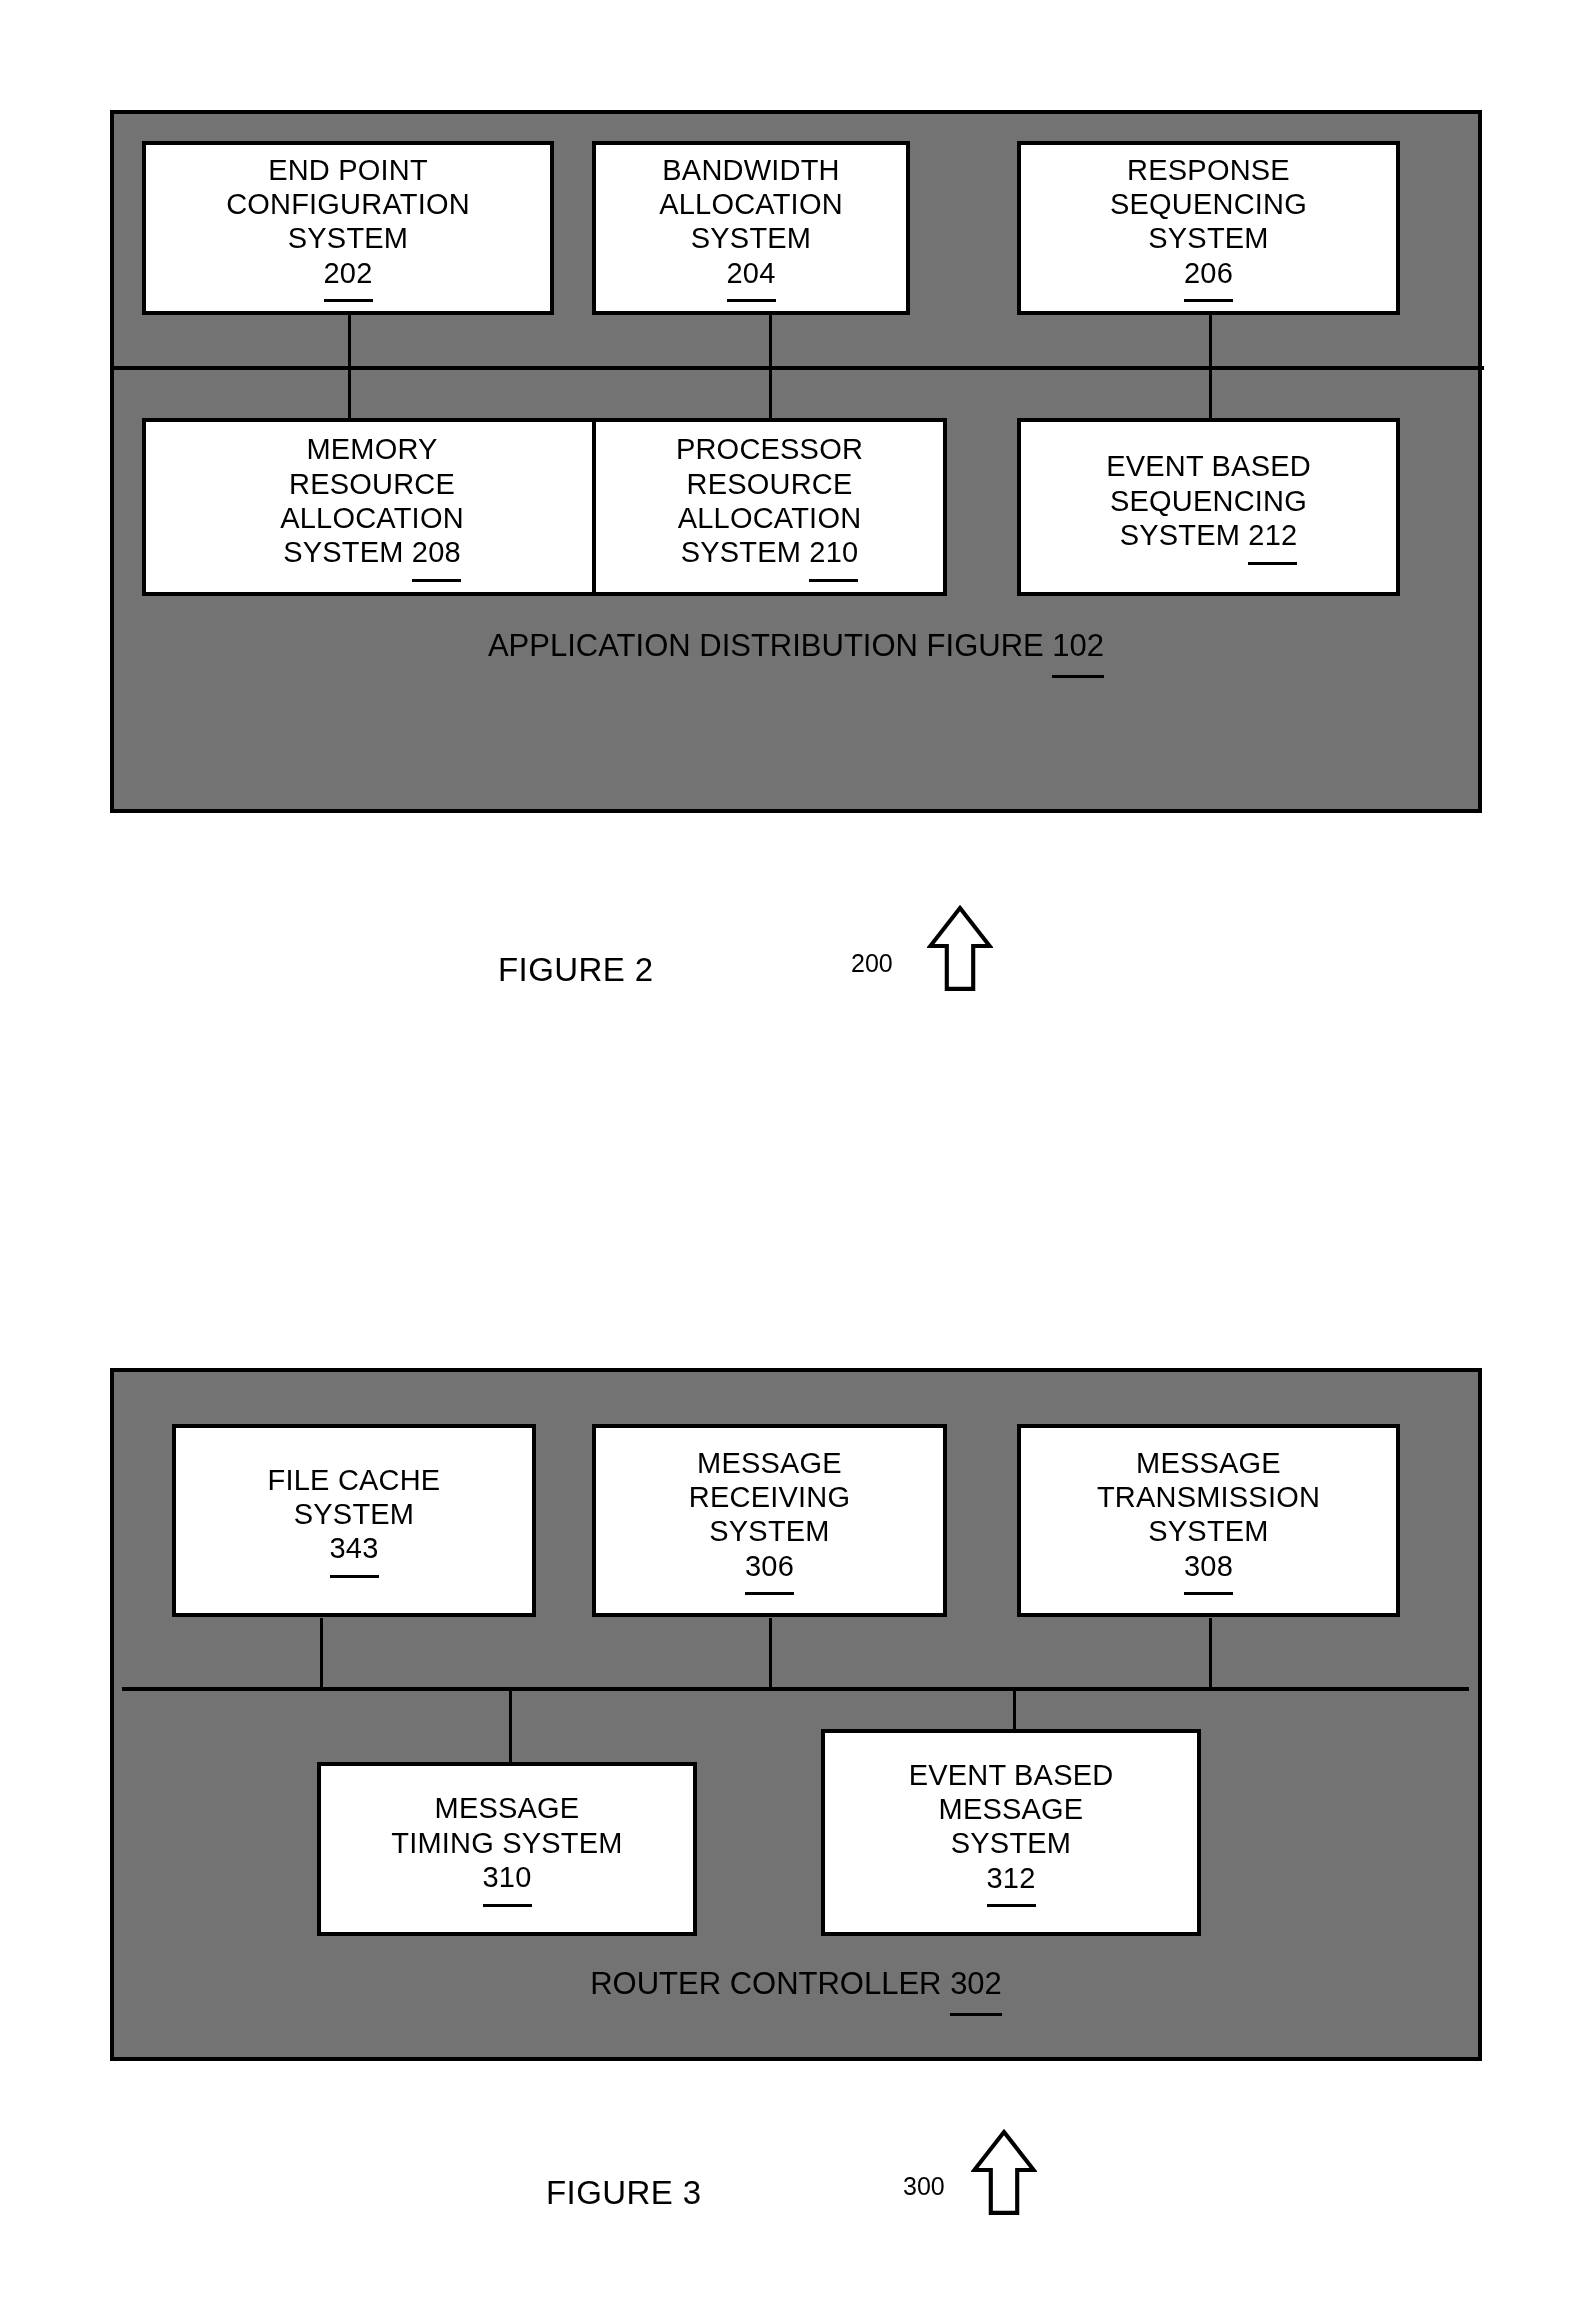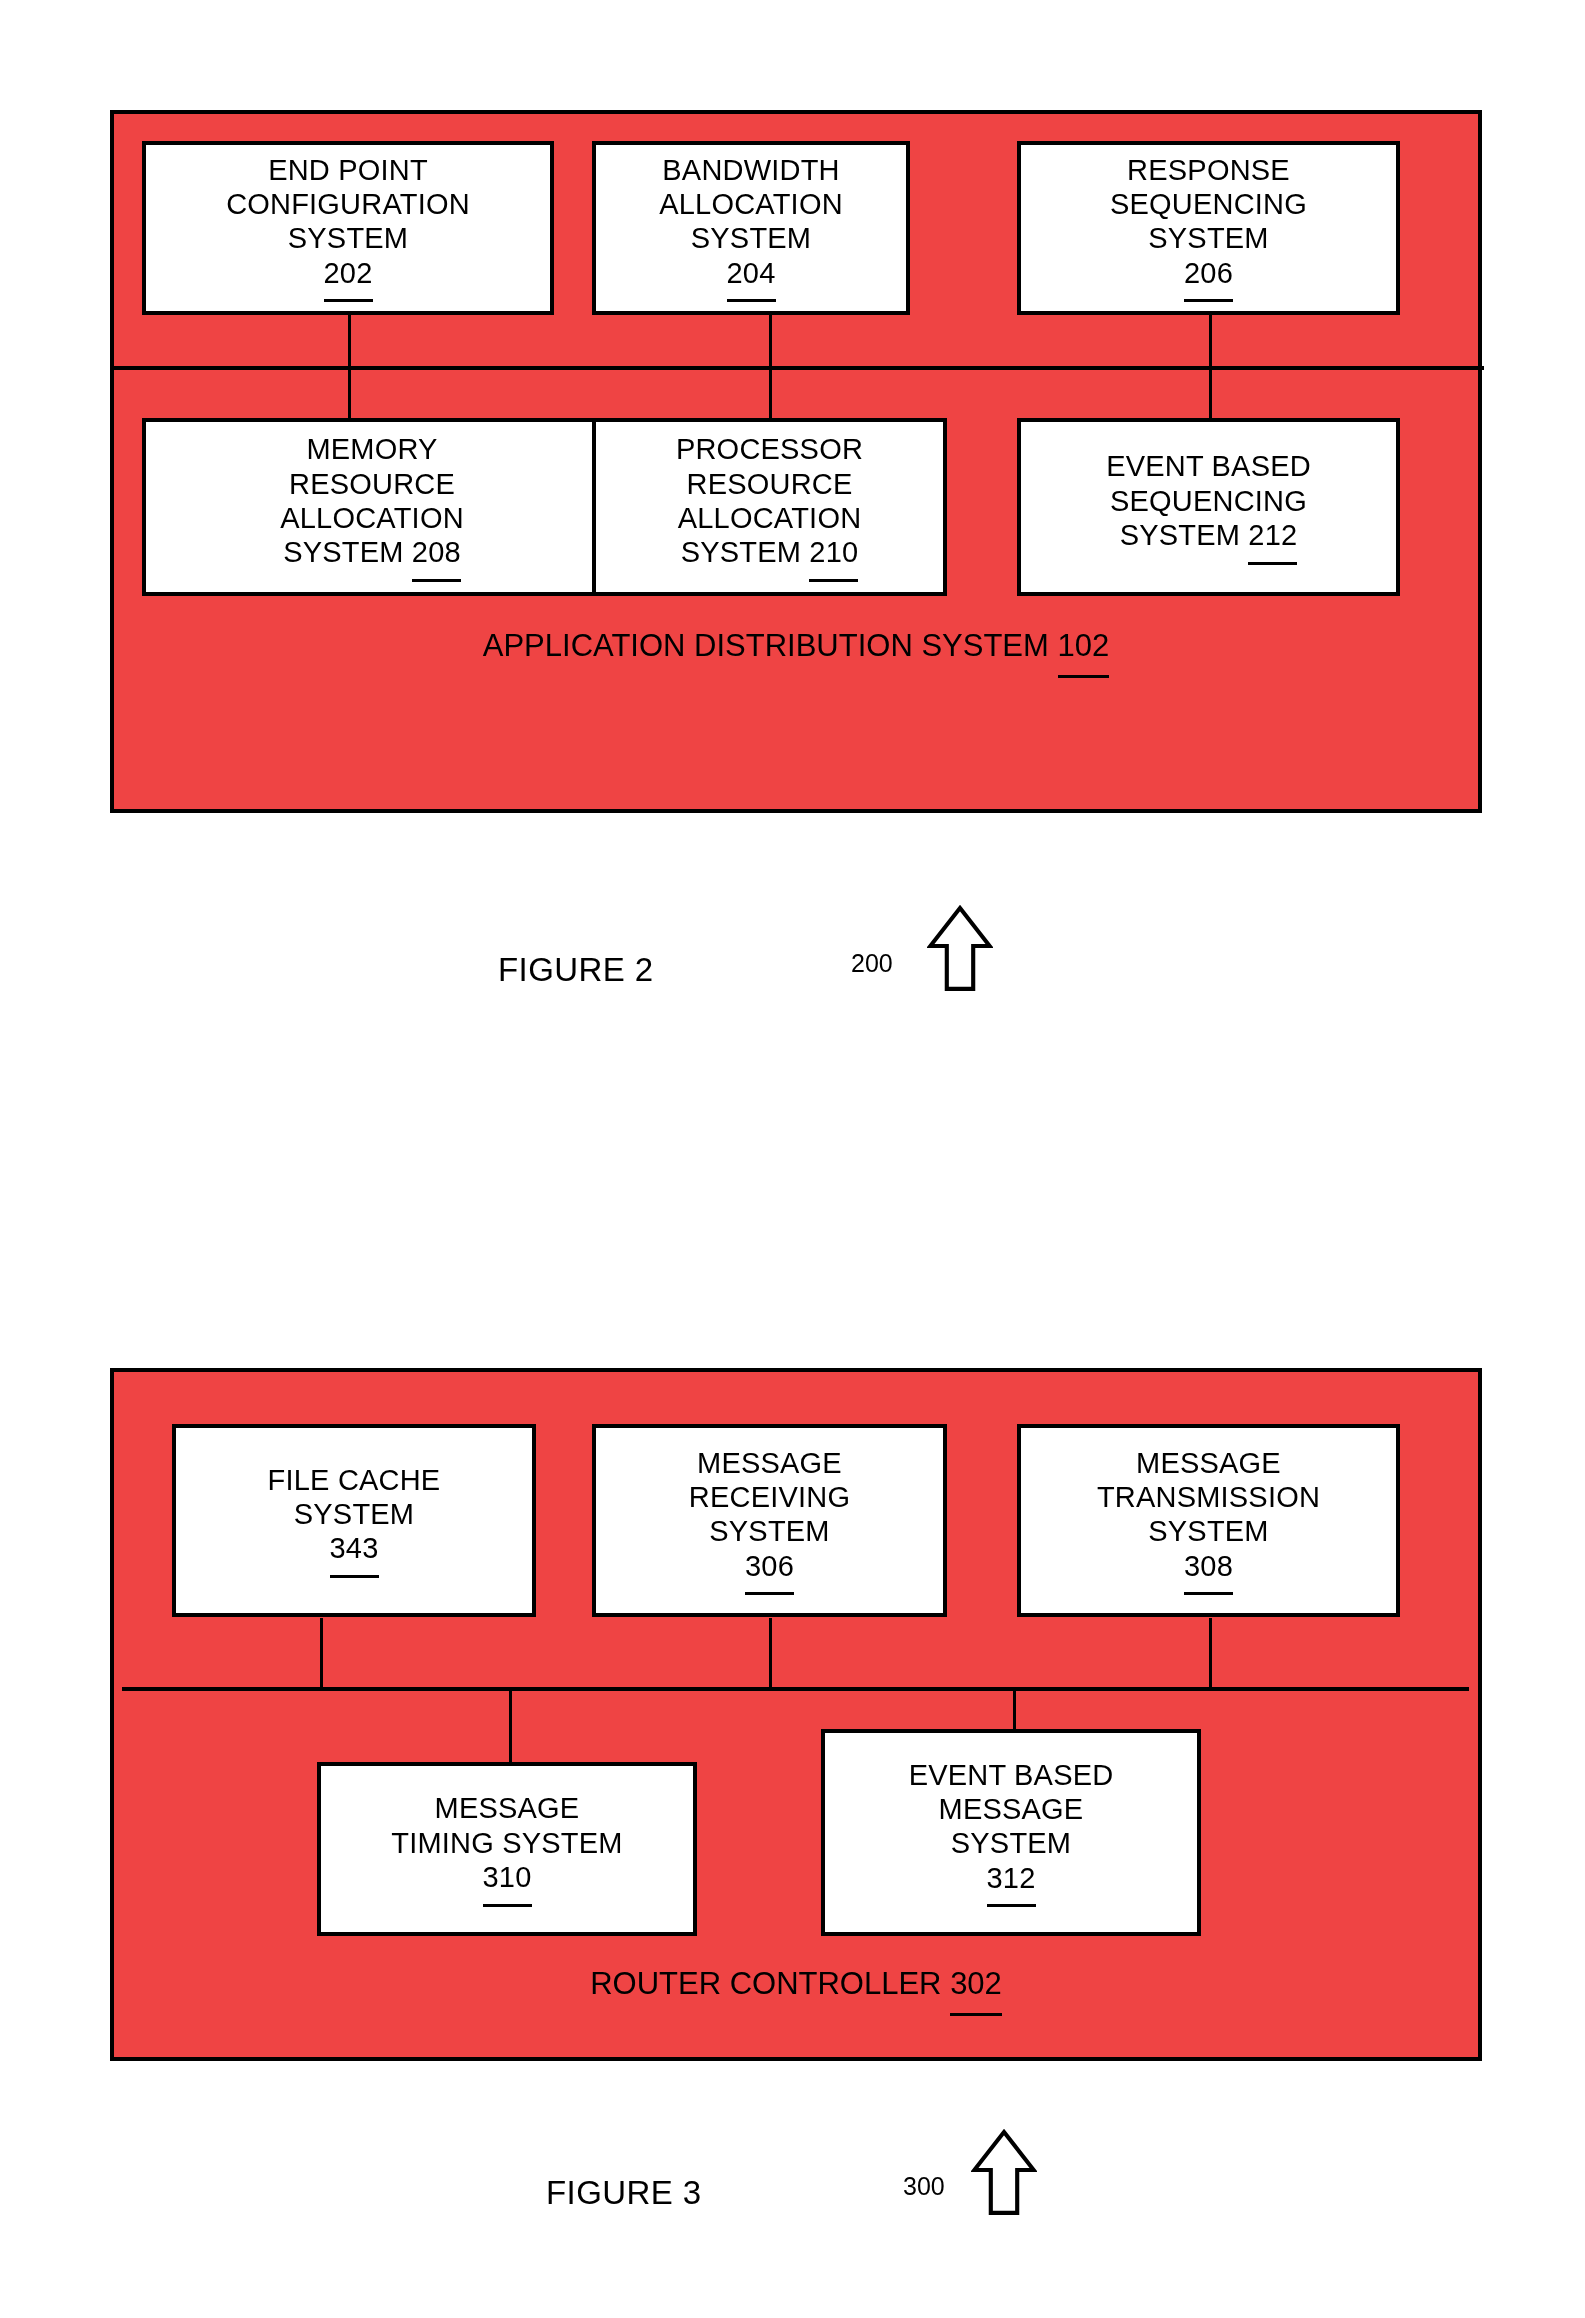--- a/index.html
+++ b/index.html
@@ -14,21 +14,21 @@
     font-family: "Liberation Sans", sans-serif;
     color: #000000;
     overflow: hidden;
   }
 
   
   .fig-frame {
     position: absolute;
     border: 4.1px solid #000;
     box-sizing: border-box;
-    background: #ef4444;
+    background: #737373;
   }
 
   
   .module {
     position: absolute;
     border: 4.1px solid #000;
     box-sizing: border-box;
     background: #fff;
     display: flex;
     flex-direction: column;
@@ -140,21 +140,21 @@
     <span class="ln"><span>SYSTEM</span>&nbsp;<span class="num">210</span></span>
   </div>
 
   <div class="module" style="left:903px; top:304px; width:383px; height:178px;">
     <span class="ln">EVENT BASED</span>
     <span class="ln">SEQUENCING</span>
     <span class="ln"><span>SYSTEM</span>&nbsp;<span class="num">212</span></span>
   </div>
 
   <div class="frame-label" style="left:0px; top:514px; width:1364px;">
-    <span>APPLICATION DISTRIBUTION SYSTEM</span><span>&nbsp;</span><span class="num">102</span>
+    <span>APPLICATION DISTRIBUTION FIGURE</span><span>&nbsp;</span><span class="num">102</span>
   </div>
 </div>
 
 <div class="fig-caption" style="left:498px; top:951px;">FIGURE 2</div>
 
 <div class="fig-ref" style="left:851px; top:949px;">200</div>
 
 <div class="up-arrow" style="left:927px; top:903px;">
   <svg width="66" height="91" viewBox="0 0 80 110" xmlns="http://www.w3.org/2000/svg">
     <polygon points="40,6 76,52 56,52 56,104 24,104 24,52 4,52" fill="none" stroke="#000" stroke-width="5" stroke-linejoin="miter"></polygon>

